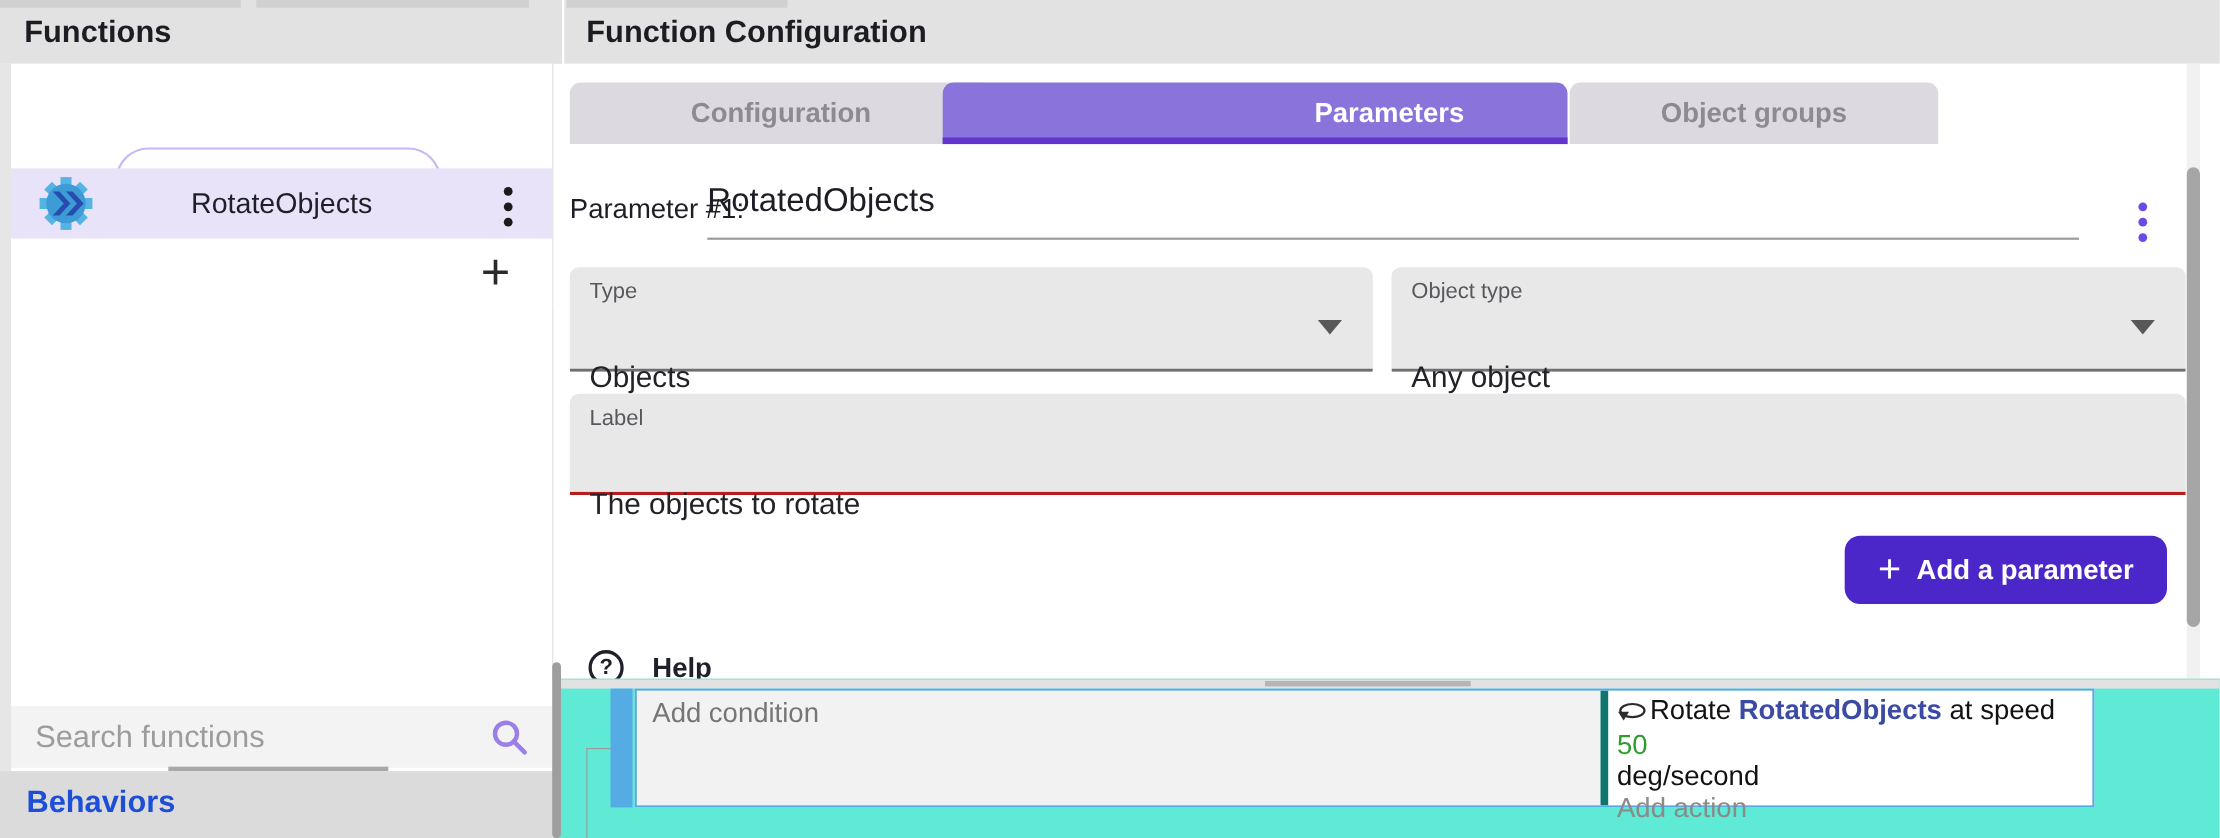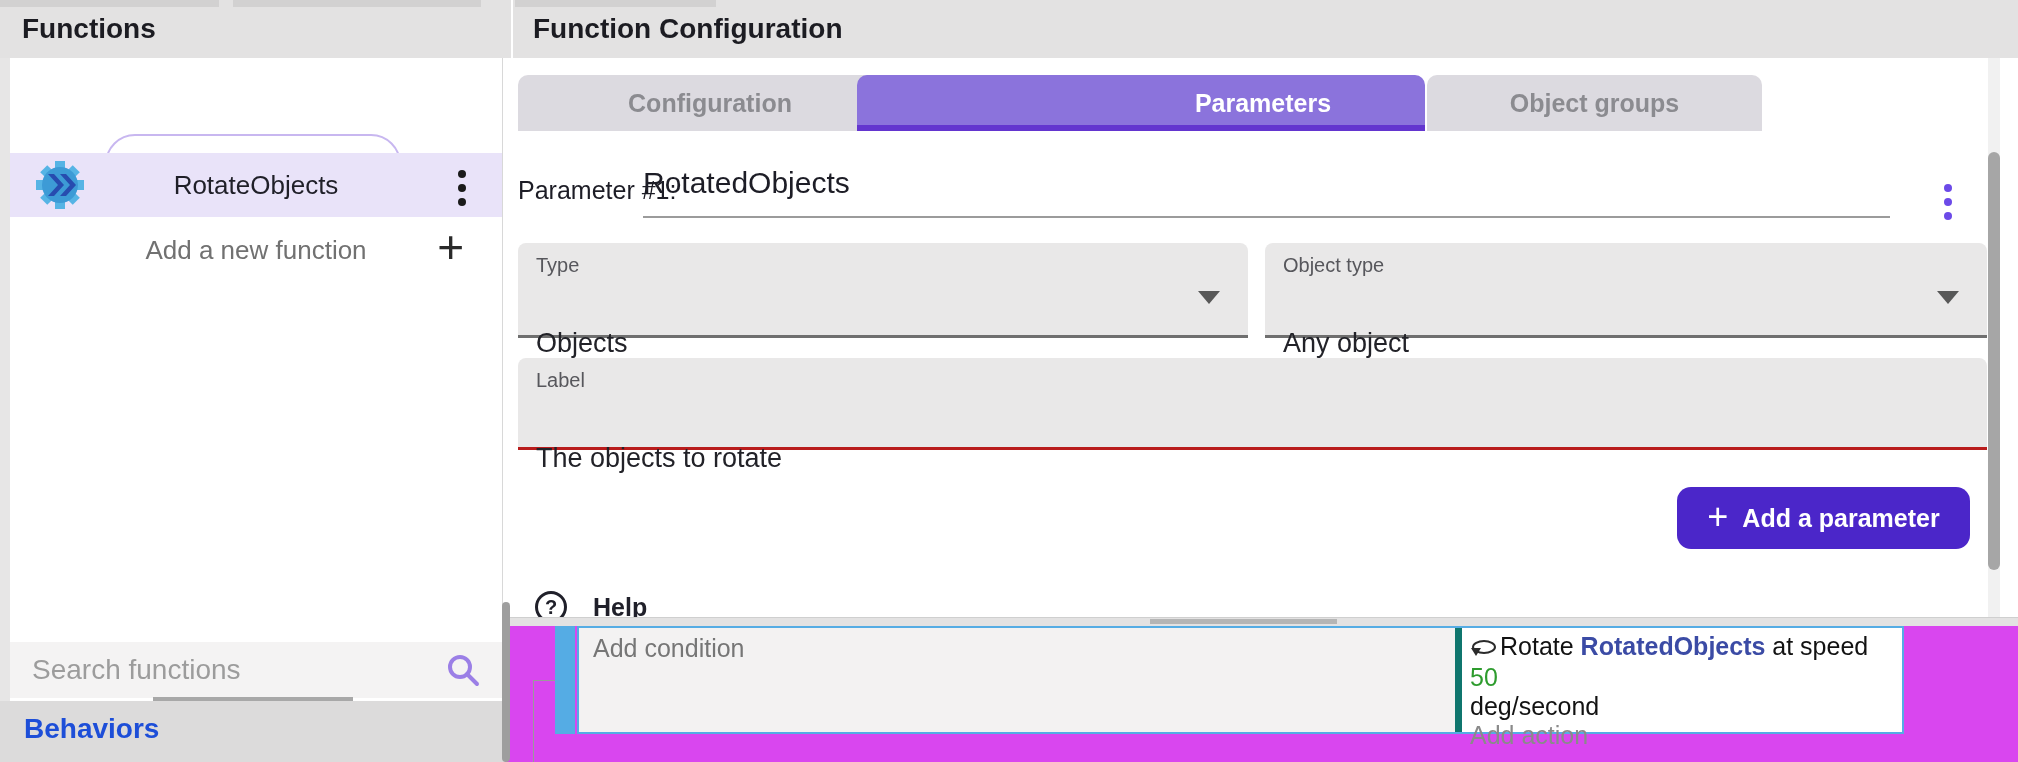--- a/index.html
+++ b/index.html
@@ -93,21 +93,21 @@
   #help-circle { width:32px; height:32px; border:3px solid #20202a; border-radius:50%;
     display:flex; align-items:center; justify-content:center; font-size:20px; font-weight:bold; color:#20202a; }
   #help-label { font-size:25px; font-weight:bold; color:#20202a;margin-left:12px; }
 
   #config-vtrack { position:absolute; left:1988px; top:58px; width:12px; height:559px; background:#F1F1F1; }
   #config-vscroll { position:absolute; left:1988px; top:152px; width:12px; height:418px; background:#A6A6A6;
     border-radius:6px; cursor:pointer; }
 
   
   #events-panel { position:absolute; left:505px; top:617px; width:1513px; height:145px;
-    background:#d946ef; border-top:1px solid #CFCFCF; z-index:20; }
+    background:#5eead4; border-top:1px solid #CFCFCF; z-index:20; }
   #events-strip { position:absolute; left:0; top:0; width:1513px; height:8px; background:#E3E2E2; }
   #events-hscroll { position:absolute; left:645px; top:1px; width:187px; height:5px; background:#B5B5B5; cursor:pointer; }
 
   #indent-vline { position:absolute; left:28px; top:62px; width:1px; height:83px; background:#9A9A9A; }
   #indent-hline { position:absolute; left:28px; top:62px; width:23px; height:1px; background:#9A9A9A; }
 
   #event-handle { position:absolute; left:50px; top:8px; width:20px; height:108px; background:#55ACE4; cursor:grab; }
   #event-block { position:absolute; left:72px; top:8px; width:1327px; height:108px;
     border:2px solid #55ACE4; background:#fff; display:flex; }
   #event-conditions { width:876px; height:100%; background:#F3F2F2; padding:6px 14px; cursor:pointer; }
@@ -168,21 +168,20 @@
       </span>
       <span class="fn-label">RotateObjects</span>
       <span class="kebab" id="row-kebab">
         <i></i>
           <i></i>
           <i></i>
       </span>
     </div>
 
     <div id="add-function-row">
-      <span class="afn-label">Add a new function</span>
       <span id="add-plus-icon">+</span>
     </div>
   </div>
 
   <div id="search-box">
     <input id="search-input" type="text" placeholder="Search functions" style="">
     <span id="search-icon">
       <svg width="34" height="34" viewBox="0 0 34 34">
         <circle cx="14" cy="14" r="10" fill="none" stroke="#9B7FE6" stroke-width="4"></circle>
         <line x1="21" y1="21" x2="31" y2="31" stroke="#9B7FE6" stroke-width="4" stroke-linecap="round"></line>

